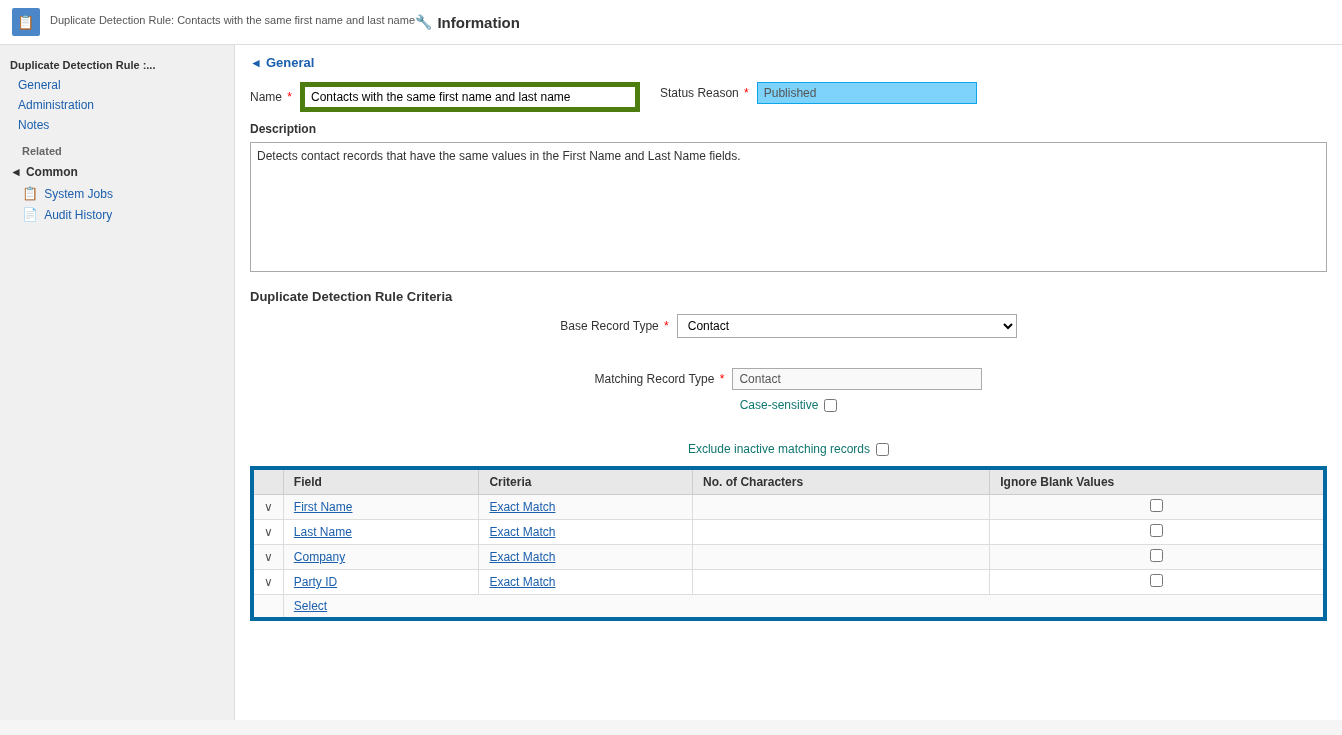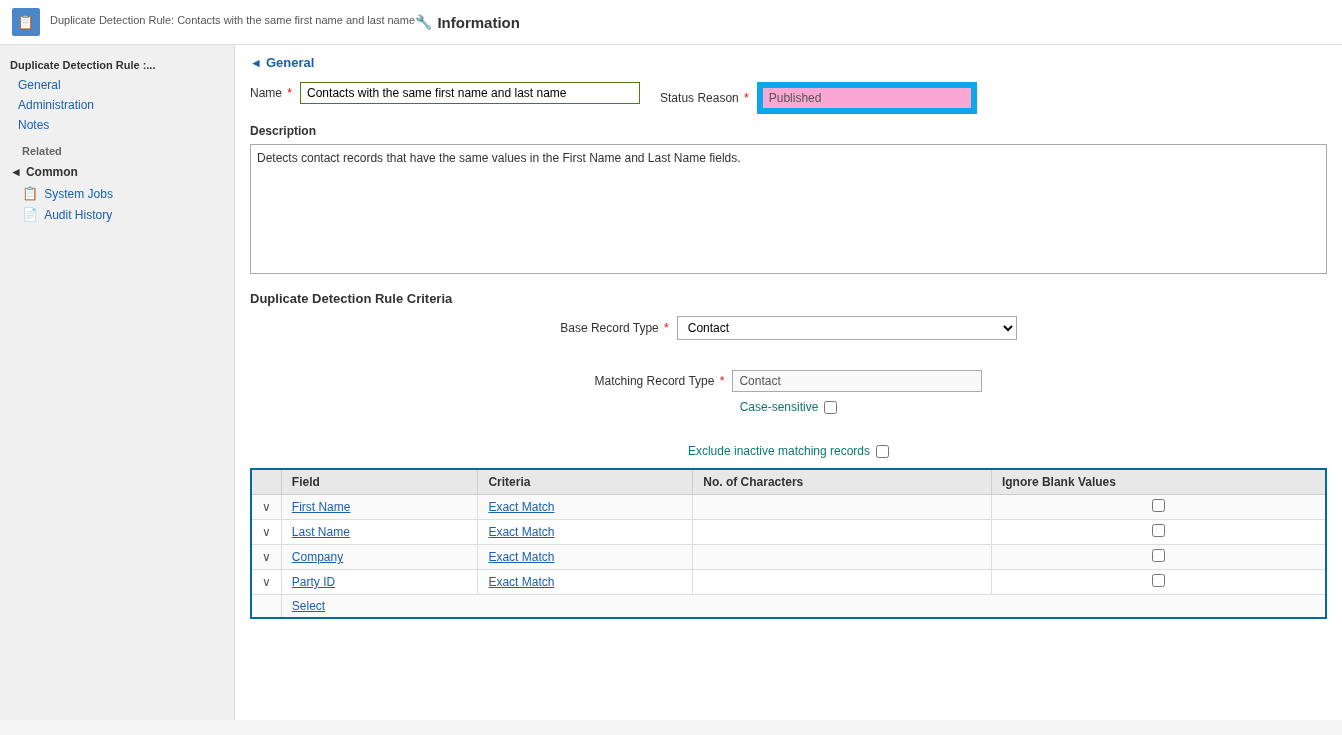--- a/index.html
+++ b/index.html
@@ -85,31 +85,31 @@
 
     
     .form-row {
       display: flex; align-items: flex-start;
       margin-bottom: 10px; gap: 20px;
     }
     .field-group { display: flex; align-items: center; gap: 8px; }
     .field-label { font-size: 12px; color: #333; white-space: nowrap; }
     .required-star { color: red; margin-left: 2px; }
     .field-input {
-      border: 1px solid #4d7c0f;
+      border: 5px solid #4d7c0f;
       padding: 3px 6px;
       font-size: 12px;
       background: #fff;
       width: 340px;
     }
     .field-readonly {
-      border: 6px solid #0ea5e9;
+      border: 1px solid #0ea5e9;
       padding: 3px 6px;
       font-size: 12px;
-      background: #f9a8d4;
+      background: #7dd3fc;
       width: 220px;
       color: #555;
     }
 
     
     .description-label {
       font-size: 12px; font-weight: bold; color: #333;
       margin-bottom: 6px;
     }
     .description-textarea {
@@ -151,21 +151,21 @@
       color: #555;
     }
     .checkbox-group { display: flex; align-items: center; gap: 6px; }
     .checkbox-label { font-size: 12px; color: #0f766e; }
 
     
     .criteria-table {
       width: 100%;
       border-collapse: collapse;
       margin-top: 10px;
-      border: 2px solid #0369a1;
+      border: 4px solid #0369a1;
     }
     .criteria-table th {
       background: #e8e8e8;
       border: 1px solid #ccc;
       padding: 5px 10px;
       font-size: 12px;
       font-weight: bold;
       text-align: left;
       color: #333;
     }

